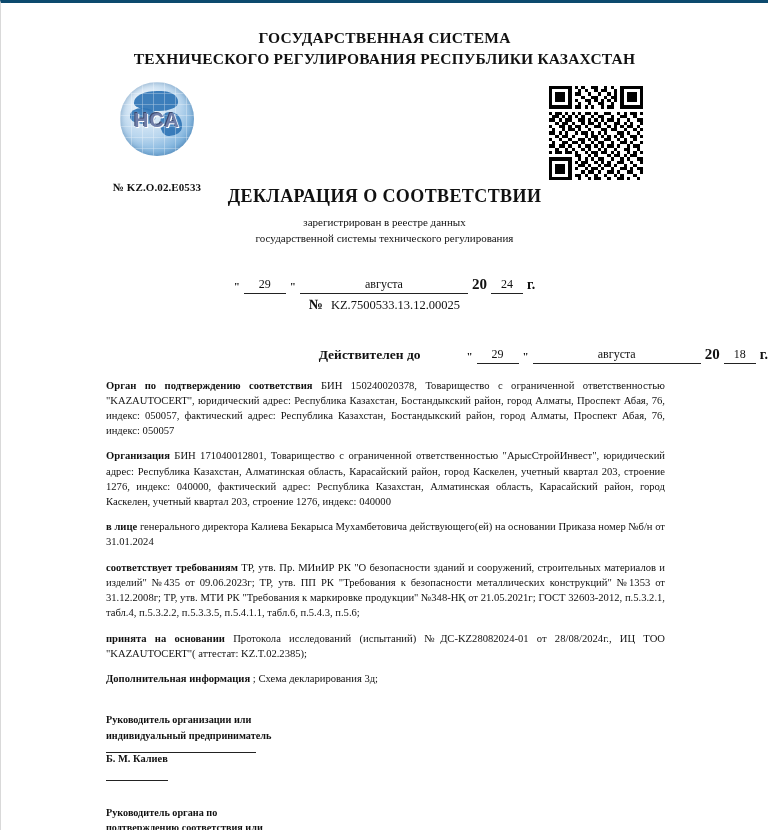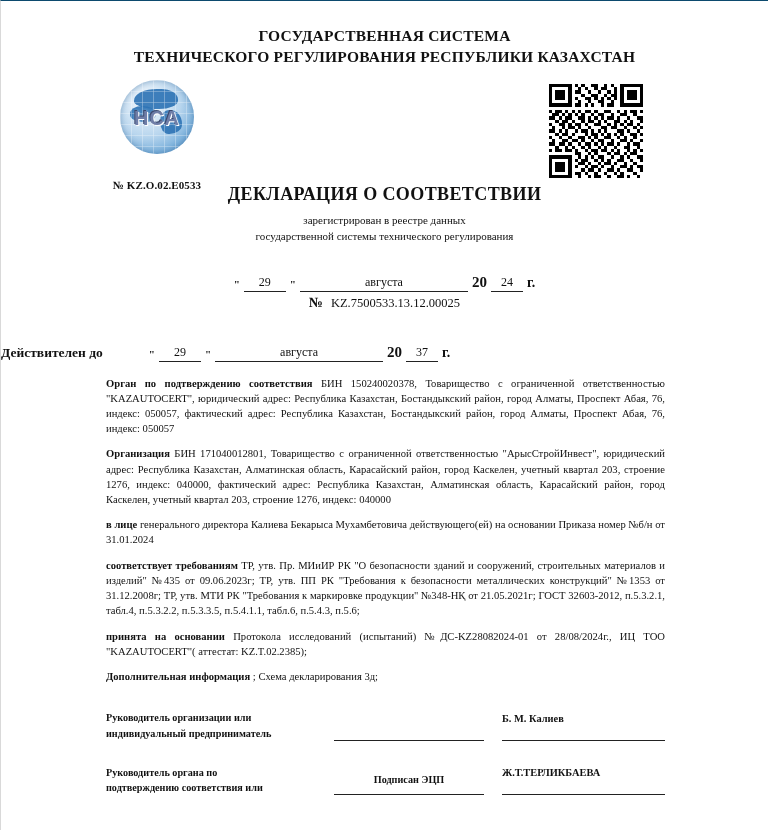--- a/index.html
+++ b/index.html
@@ -14,21 +14,21 @@
     color: #111111;
     overflow: hidden;
   }
   .page {
     position: relative;
     width: 768px;
     height: 830px;
     background: #ffffff;
     box-sizing: border-box;
     border-left: 1px solid #d9d9d9;
-    border-top: 1px solid #0c4a6e;
+    border-top: 3px solid #0c4a6e;
   }
 
   
   .doc-header {
     padding-top: 24px;
     text-align: center;
   }
   .doc-header .hline {
     font-weight: bold;
     font-size: 15.5px;
@@ -164,21 +164,21 @@
     justify-content: center;
     gap: 8px;
     margin-top: 3px;
     font-size: 12.5px;
   }
   .regnum .sym { font-weight: bold; font-size: 14px; }
 
   .valid-row {
     display: flex;
     align-items: flex-end;
-    justify-content: flex-start;
+    justify-content: flex-end;
     gap: 4px;
     margin-top: 10px;
     font-size: 13px;
   }
   .valid-row .vlabel {
     font-weight: bold;
     font-size: 13.5px;
     padding-right: 42px;
     padding-bottom: 1px;
   }
@@ -194,21 +194,22 @@
     margin-bottom: 9px;
   }
   .para .lead {
     font-weight: bold;
   }
 
   
   .sig-block {
     margin: 0 103px 0 105px;
     display: flex;
-    align-items: flex-end;
+    align-items: flex-start;
+    flex-direction: column;
   }
   .sig-block.first { margin-top: 26px; }
   .sig-block.second { margin-top: 24px; }
   .sig-role {
     font-size: 10.2px;
     font-weight: bold;
     line-height: 1.5;
     width: 228px;
     flex: none;
   }
@@ -533,21 +534,21 @@
     <span>KZ.7500533.13.12.00025</span>
   </div>
 
   <div class="valid-row">
     <span class="vlabel">Действителен до</span>
     <span class="q">"</span>
     <span class="fld day">29</span>
     <span class="q">"</span>
     <span class="fld month">августа</span>
     <span class="yy-prefix">20</span>
-    <span class="fld yy">37</span>
+    <span class="fld yy">18</span>
     <span class="yy-suffix">г.</span>
   </div>
 
   <div class="body">
 
     <p class="para">
       <span class="lead">Орган по подтверждению соответствия</span><span> БИН 150240020378, Товарищество с ограниченной ответственностью "KAZAUTOCERT", юридический адрес: Республика Казахстан, Бостандыкский район, город Алматы, Проспект Абая, 76, индекс: 050057, фактический адрес: Республика Казахстан, Бостандыкский район, город Алматы, Проспект Абая, 76, индекс: 050057</span>
     </p>
 
     <p class="para">

